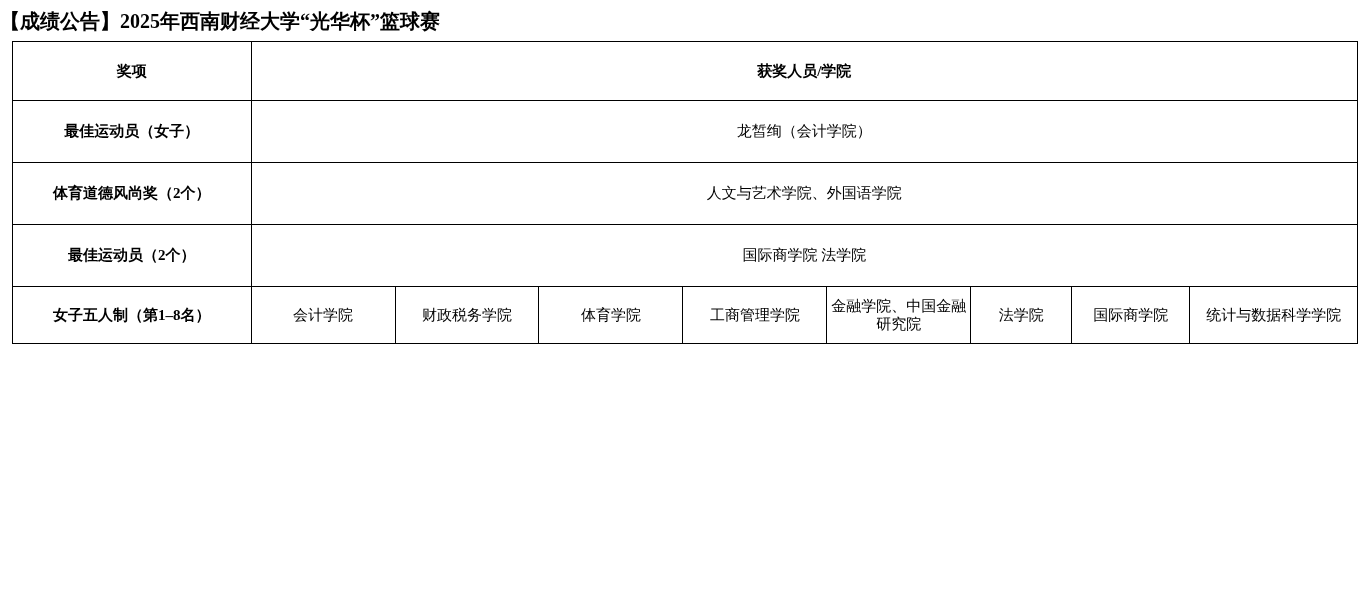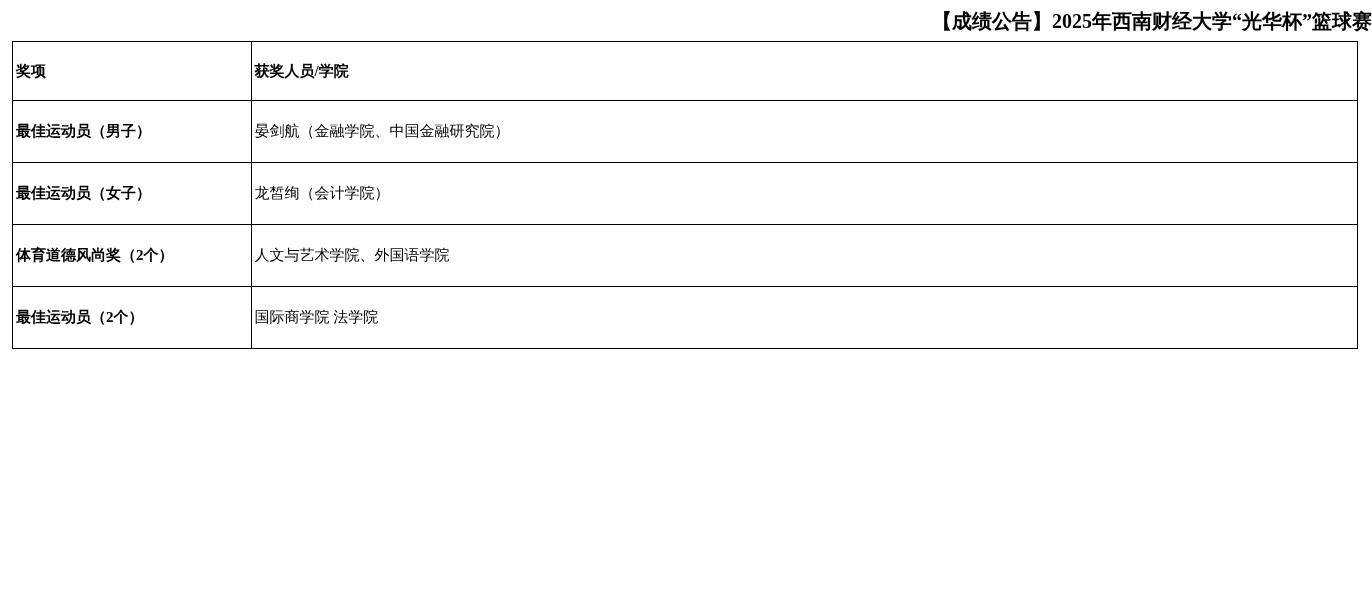--- a/index.html
+++ b/index.html
@@ -13,37 +13,37 @@
     font-family: "Liberation Serif", "DejaVu Serif", serif;
     color: #000000;
     overflow: hidden;
   }
   .page {
     width: 1372px;
     box-sizing: border-box;
     padding: 0;
   }
   .doc-title {
-    text-align: right;
+    text-align: left;
     font-size: 20px;
     font-weight: bold;
     line-height: 1.0;
     padding-top: 11px;
     padding-bottom: 10px;
     letter-spacing: 0px;
   }
   table.award-table {
     border-collapse: collapse;
     table-layout: fixed;
     width: 1346px;
     margin: 0 14px 0 12px;
   }
   table.award-table td, table.award-table th {
     border: 1px solid #000000;
-    text-align: left;
+    text-align: center;
     vertical-align: middle;
     font-size: 15px;
     line-height: 1.22;
     padding: 4px 3px;
   }
   .hdr-cell {
     font-weight: bold;
     font-size: 17px;
     height: 50px;
   }
@@ -85,35 +85,42 @@
       <col style="width:115px">
       <col style="width:163px">
     </colgroup>
     <tbody>
       <tr>
         <td class="hdr-cell">奖项</td>
         <td class="hdr-cell" colspan="8">获奖人员/学院</td>
       </tr>
 
       <tr class="big-row">
-        <td class="row-label">最佳运动员（男子）</td>
-        <td colspan="8">晏剑航（金融学院、中国金融研究院）</td>
-      </tr>
-      <tr class="big-row">
         <td class="row-label">最佳运动员（女子）</td>
         <td colspan="8">龙皙绚（会计学院）</td>
       </tr>
       <tr class="big-row">
         <td class="row-label">体育道德风尚奖（2个）</td>
         <td colspan="8">人文与艺术学院、外国语学院</td>
       </tr>
       <tr class="big-row">
         <td class="row-label">最佳运动员（2个）</td>
         <td colspan="8">国际商学院 法学院</td>
       </tr>
 
 
 
+      <tr class="data-row">
+        <td class="row-label">女子五人制（第1–8名）</td>
+        <td>会计学院</td>
+        <td>财政税务学院</td>
+        <td>体育学院</td>
+        <td>工商管理学院</td>
+        <td>金融学院、中国金融研究院</td>
+        <td>法学院</td>
+        <td>国际商学院</td>
+        <td>统计与数据科学学院</td>
+      </tr>
 
     </tbody>
   </table>
 
 </div>
 
 </body></html>

